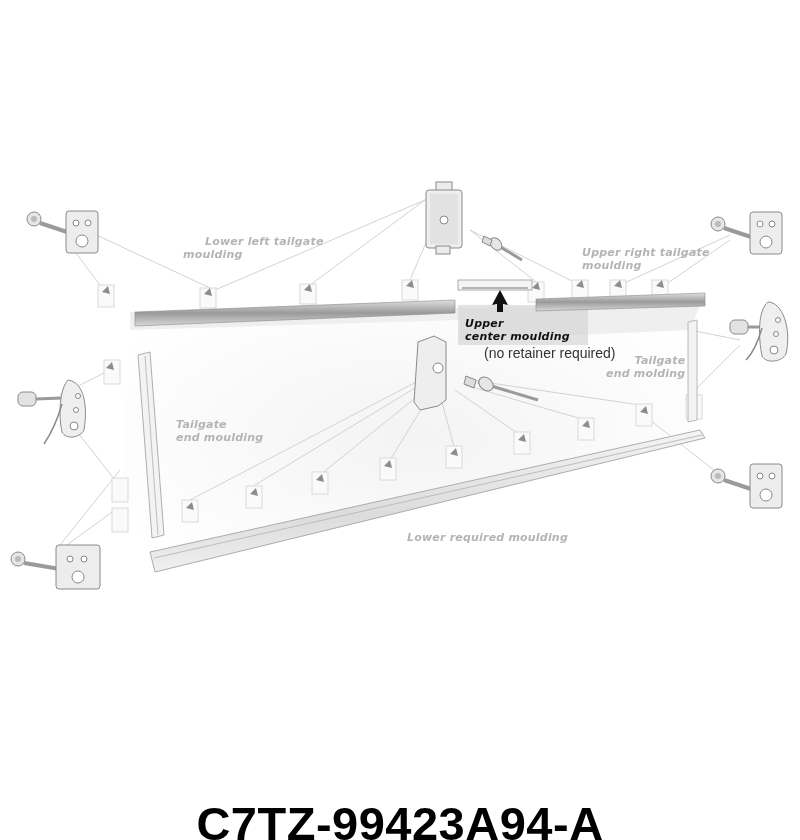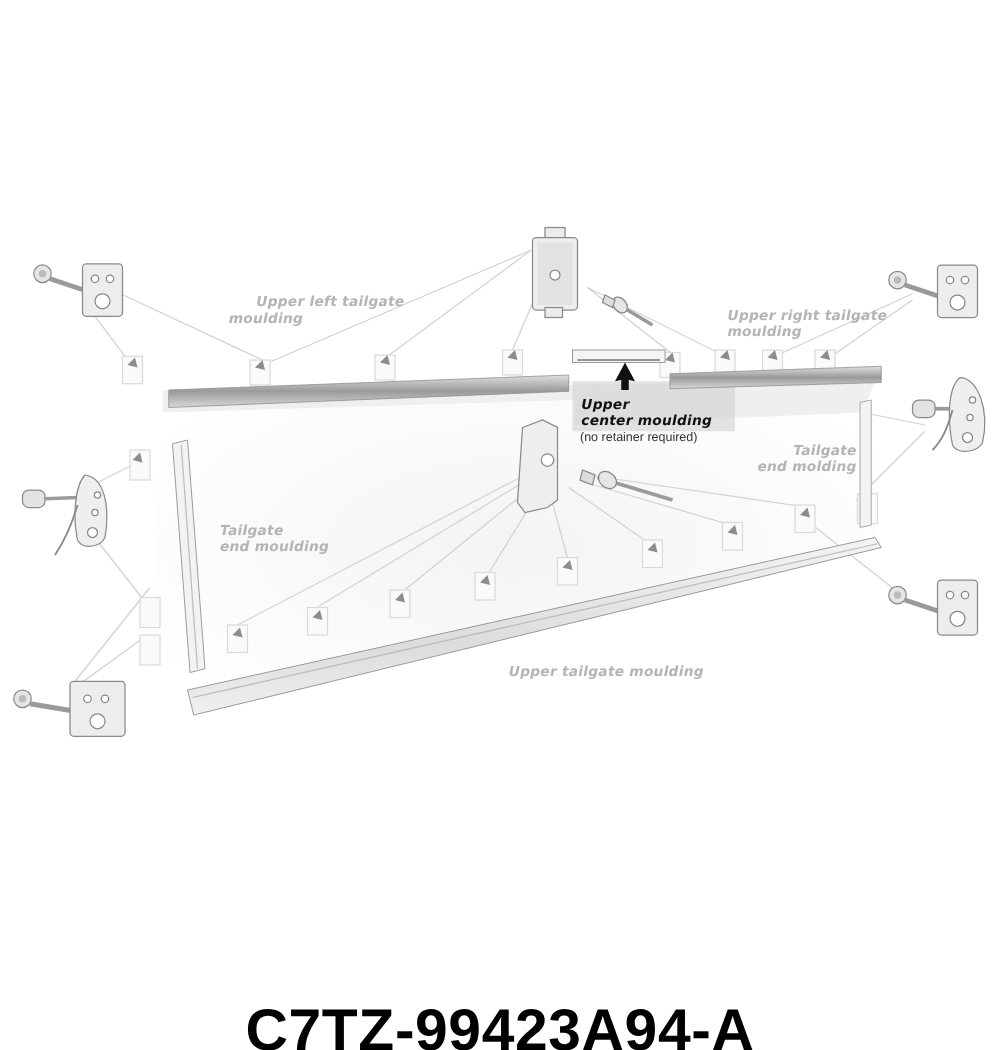--- a/index.html
+++ b/index.html
@@ -1,20 +1,20 @@
 <!DOCTYPE html>
 <html><head>
 <meta charset="utf-8">
 <style>
   html, body { margin: 0; padding: 0; background: #ffffff; }
   body { width: 800px; height: 840px; position: relative; overflow: hidden; font-family: "Liberation Sans", sans-serif; }
   #diagram { position: absolute; left: 0; top: 0; width: 800px; height: 840px; }
   .lbl { position: absolute; font-family: "DejaVu Sans", sans-serif; font-style: italic; font-weight: bold; color: #b4b4b4; font-size: 11px; line-height: 13px; letter-spacing: 0.2px; white-space: pre; }
   .lbl-dark { color: #111111; }
-  .note { position: absolute; font-family: "Liberation Sans", sans-serif; font-size: 10px; color: #333; white-space: nowrap; }
+  .note { position: absolute; font-family: "Liberation Sans", sans-serif; font-size: 14px; color: #333; white-space: nowrap; margin-left: 20px; }
   #part-number { position: absolute; left: 0; width: 800px; top: 796px; text-align: center; font-family: "Liberation Sans", sans-serif; font-weight: bold; font-size: 47px; color: #000; letter-spacing: 0.5px; }
 </style>
 </head>
 <body>
 
 <svg id="diagram" viewBox="0 0 800 840" xmlns="http://www.w3.org/2000/svg">
   <defs>
     <linearGradient id="barG" x1="0" y1="0" x2="0" y2="1">
       <stop offset="0" stop-color="#e0e0e0"></stop>
       <stop offset="0.5" stop-color="#9a9a9a"></stop>
@@ -200,26 +200,26 @@
   </g>
   <g transform="translate(408,332)">
     <path d="M10,10 L26,4 L38,10 L38,68 L30,74 L12,78 L6,70 Z" fill="#eeeeee" stroke="#8a8a8a"></path>
     <circle cx="30" cy="36" r="5" fill="#fff" stroke="#888"></circle>
     <line x1="70" y1="50" x2="130" y2="68" stroke="#9a9a9a" stroke-width="3"></line>
     <ellipse cx="78" cy="52" rx="6" ry="8" fill="#e6e6e6" stroke="#888" transform="rotate(-50 78 52)"></ellipse>
     <path d="M58,44 L68,48 L66,56 L56,52 Z" fill="#ddd" stroke="#888"></path>
   </g>
 </svg>
 
-<div class="lbl" style="left:183px; top:235px; text-indent:22px;">Upper left tailgate
+<div class="lbl" style="left:183px; top:235px; text-indent:22px;">Lower left tailgate
 moulding</div>
 <div class="lbl" style="left:582px; top:246px;">Upper right tailgate
 moulding</div>
 <div class="lbl lbl-dark" style="left:465px; top:317px;">Upper
 center moulding</div>
 <div class="note" style="left:464px; top:345px;">(no retainer required)</div>
 <div class="lbl" style="left:606px; top:354px; text-align:right;">Tailgate
 end molding</div>
 <div class="lbl" style="left:176px; top:418px;">Tailgate
 end moulding</div>
-<div class="lbl" style="left:407px; top:531px;">Upper tailgate moulding</div>
+<div class="lbl" style="left:407px; top:531px;">Lower required moulding</div>
 
 <div id="part-number">C7TZ-99423A94-A</div>
 
 </body></html>

